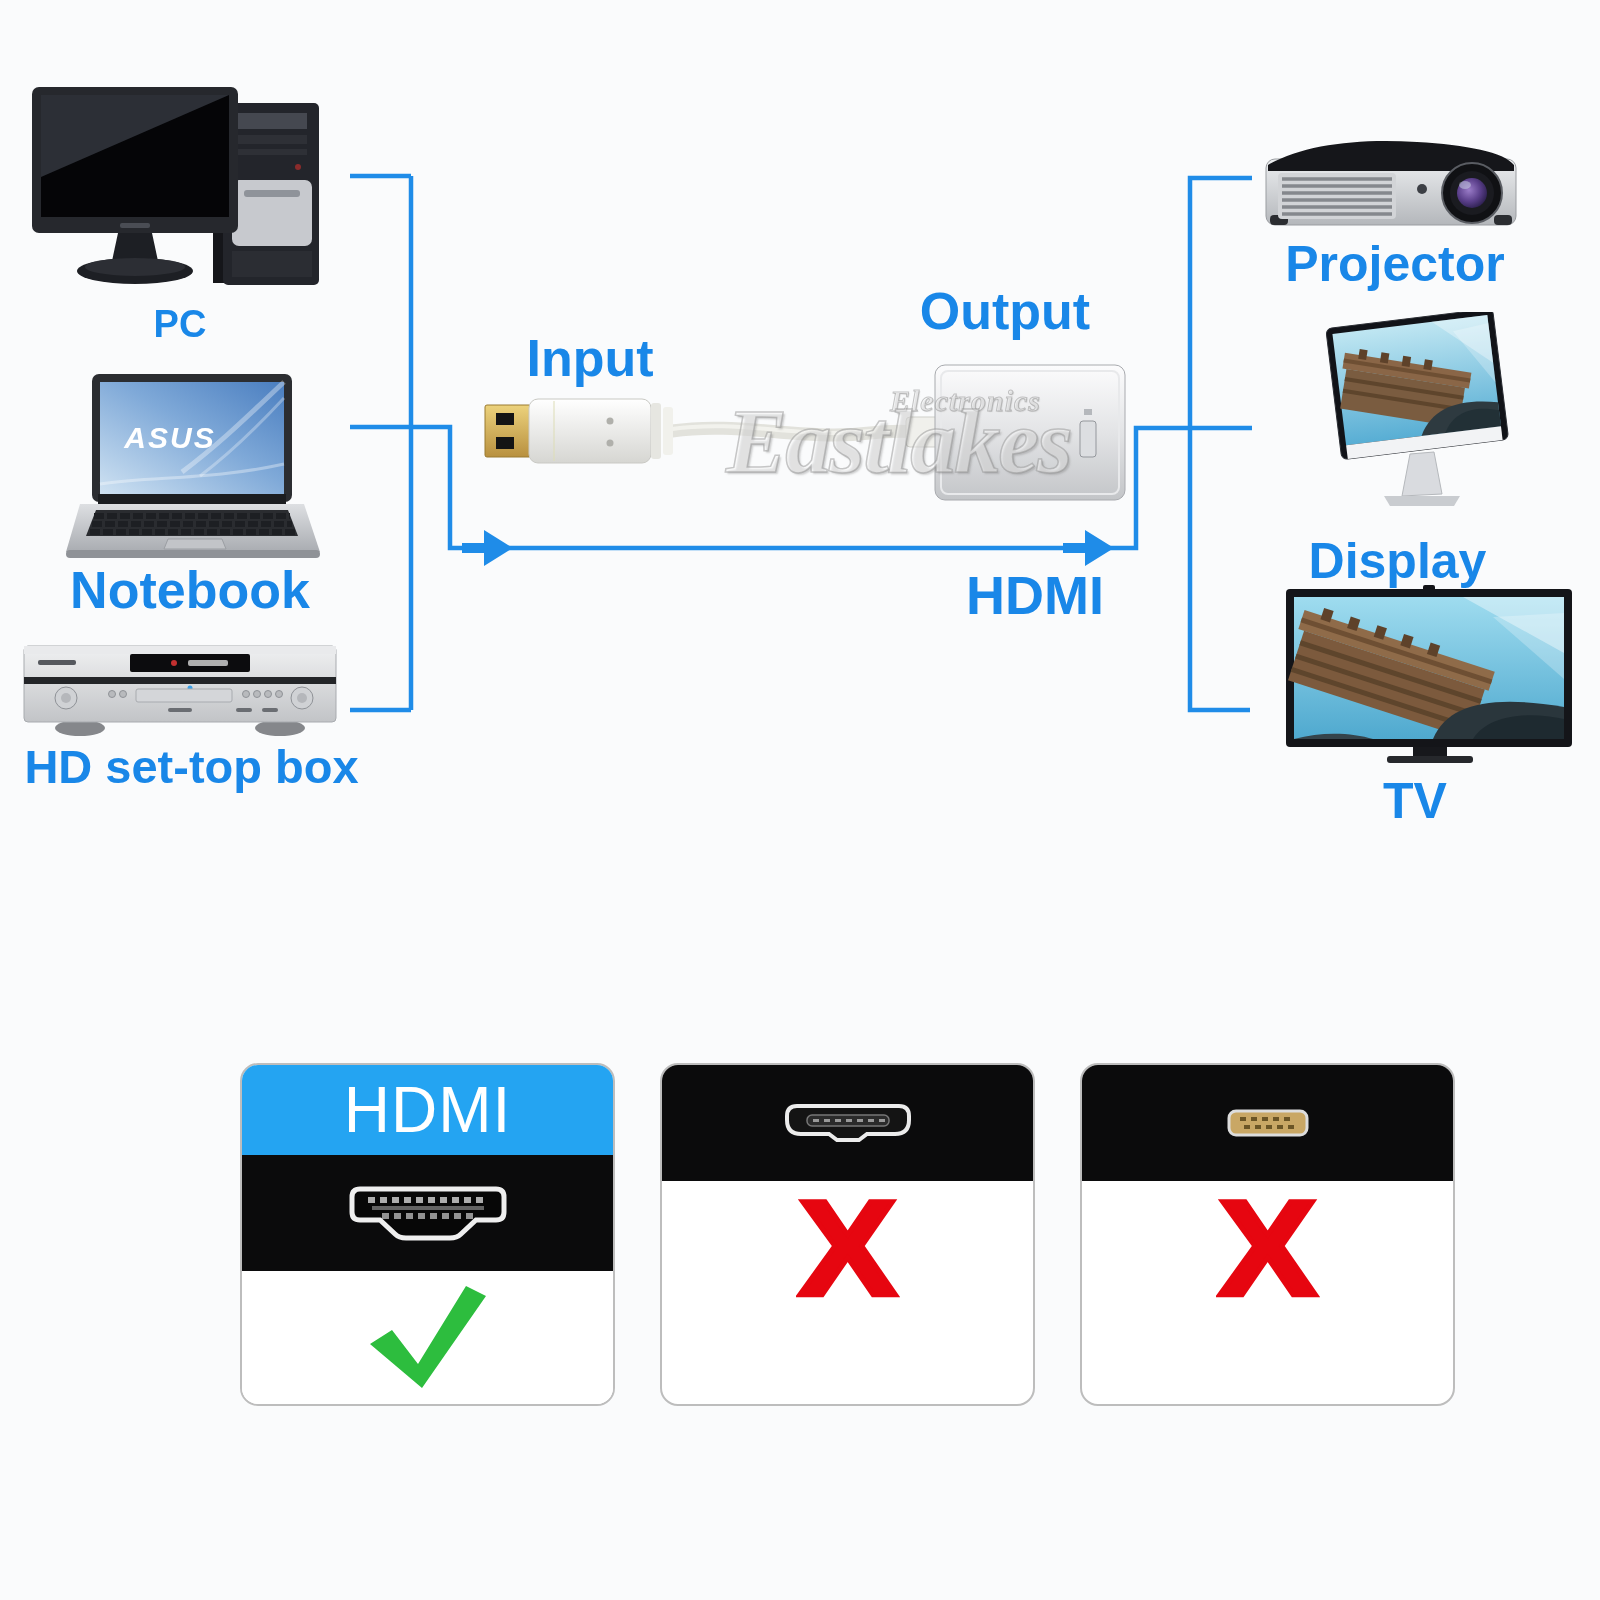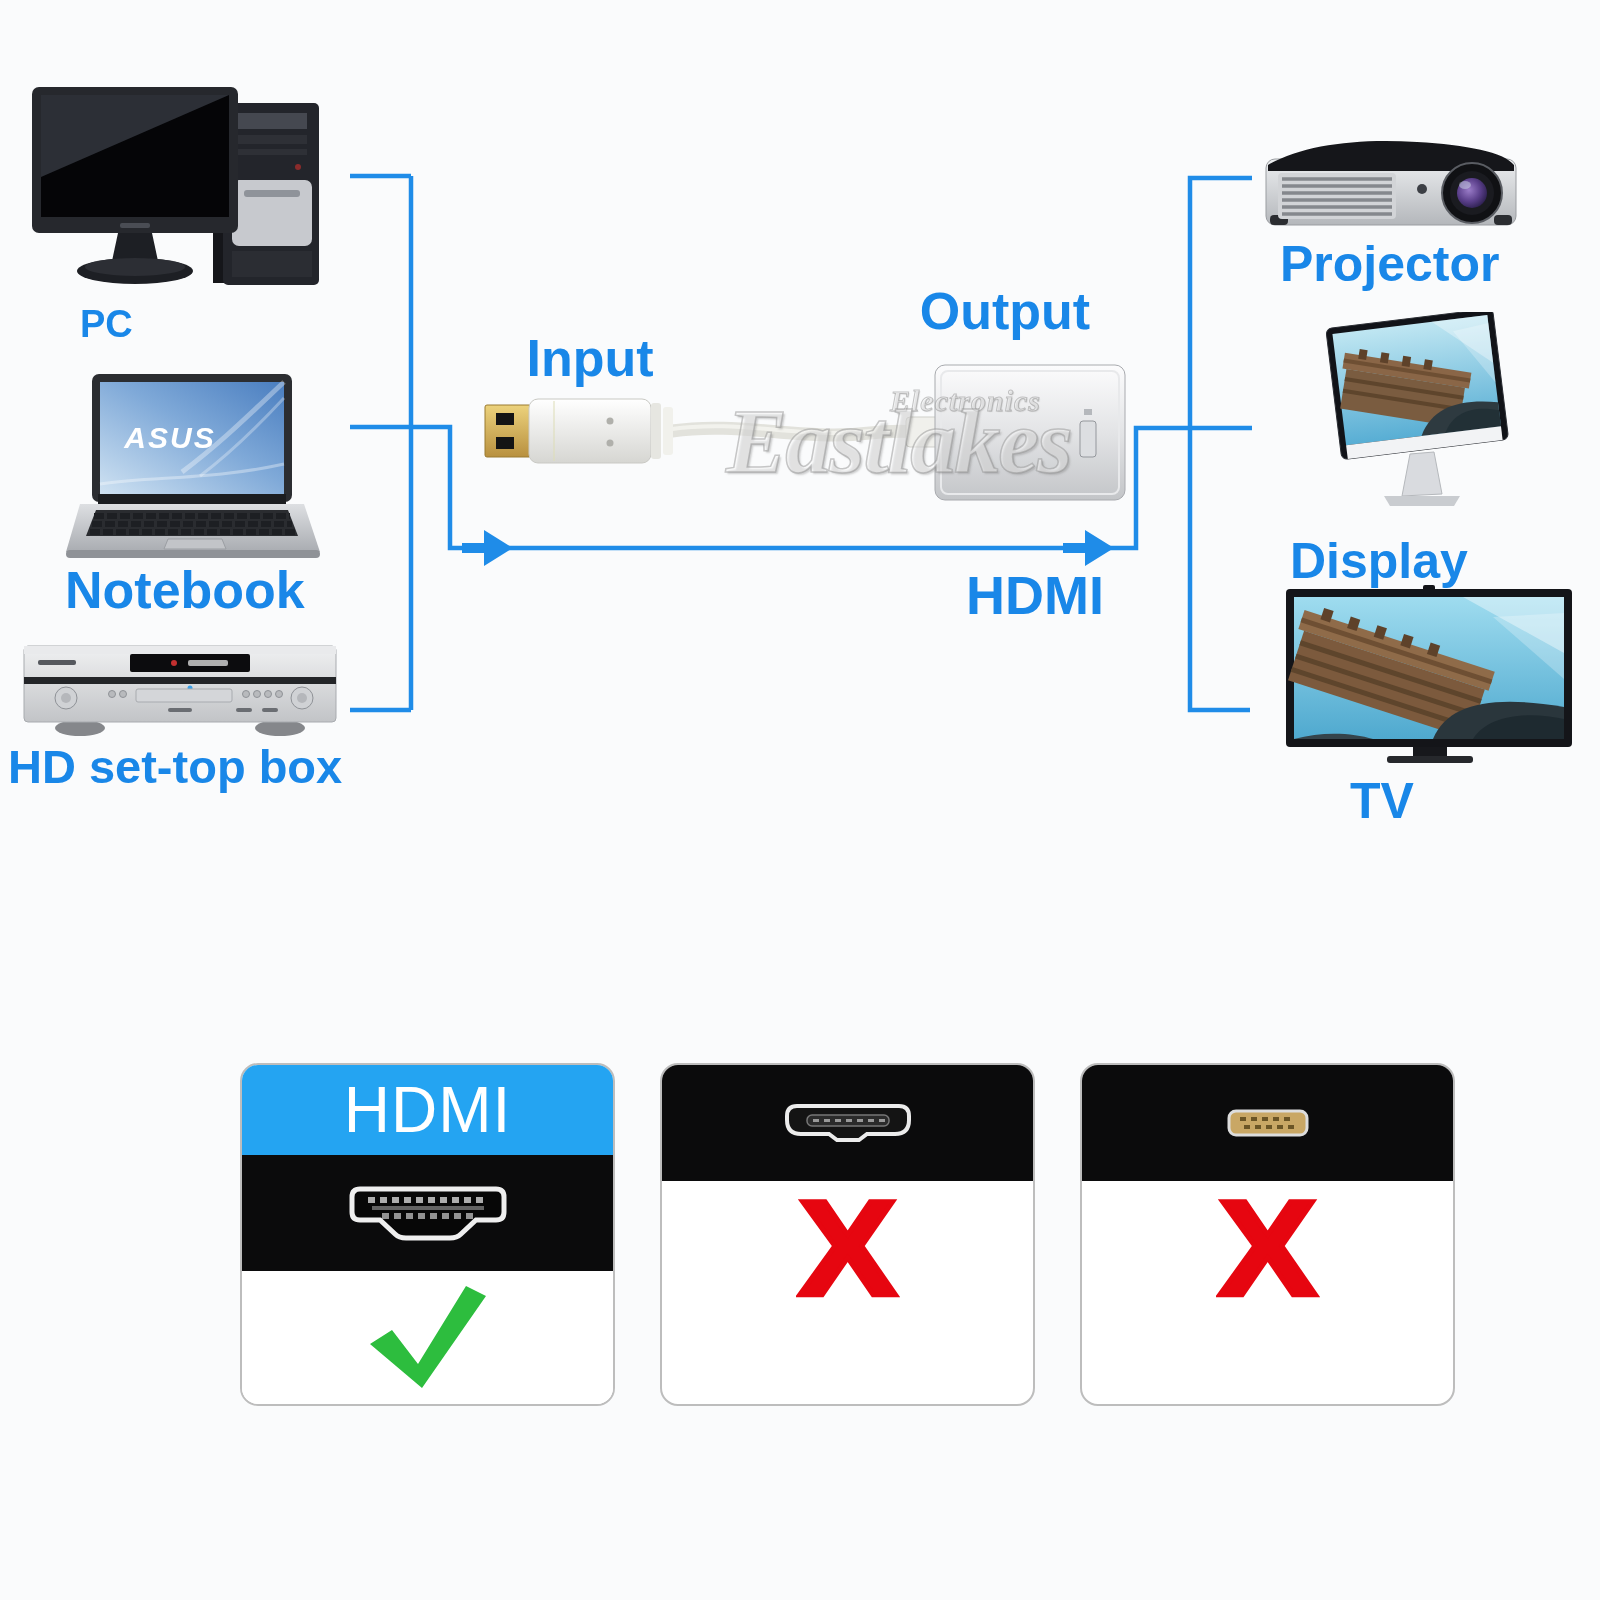--- a/index.html
+++ b/index.html
@@ -1,19 +1,19 @@
 <!DOCTYPE html>
 <html><head>
 <meta charset="utf-8">
 <style>
   html,body{margin:0;padding:0;background:#fff;}
   .canvas{position:relative;width:1600px;height:1600px;background:#fafbfc;overflow:hidden;
           font-family:"Liberation Sans",sans-serif;}
   .abs{position:absolute;}
-  .dev-label{position:absolute;color:#1987e8;font-weight:bold;
+  .dev-label{position:absolute;color:#1987e8;font-weight:bold;text-align:center;
              font-family:"Liberation Sans",sans-serif;line-height:1.05;}
   .flow-label{position:absolute;color:#1987e8;font-weight:bold;text-align:center;
               font-family:"Liberation Sans",sans-serif;}
   
   .wm{position:absolute;left:690px;top:378px;width:430px;height:115px;z-index:6;pointer-events:none;}
   .wm-small{position:absolute;left:200px;top:6px;font:italic bold 30px "Liberation Serif",serif;
             color:rgba(255,255,255,0.25);-webkit-text-stroke:1px rgba(150,150,150,0.55);
             text-shadow:1px 1px 1px rgba(160,160,160,0.35);letter-spacing:1px;}
   .wm-big{position:absolute;left:36px;top:10px;font:italic bold 92px "Liberation Serif",serif;
           color:rgba(255,255,255,0.4);-webkit-text-stroke:1.5px rgba(145,145,145,0.5);
@@ -124,21 +124,21 @@
       <circle cx="105" cy="54" r="3.5" fill="#b8babd" stroke="#8f9297"></circle>
       <circle cx="228" cy="54" r="3.5" fill="#b8babd" stroke="#8f9297"></circle>
       <circle cx="239" cy="54" r="3.5" fill="#b8babd" stroke="#8f9297"></circle>
       <circle cx="250" cy="54" r="3.5" fill="#b8babd" stroke="#8f9297"></circle>
       <circle cx="261" cy="54" r="3.5" fill="#b8babd" stroke="#8f9297"></circle>
       <rect x="150" y="68" width="24" height="4" rx="2" fill="#6a6d72"></rect>
       <rect x="218" y="68" width="16" height="4" rx="2" fill="#6a6d72"></rect>
       <rect x="244" y="68" width="16" height="4" rx="2" fill="#6a6d72"></rect>
     </svg>
   </div>
-  <div class="dev-label" style="left:8px;top:742px;width:345px;font-size:47px">HD set-top box</div>
+  <div class="dev-label" style="left:19px;top:742px;width:345px;font-size:47px">HD set-top box</div>
 
   <div class="flow-label" style="left:490px;top:328px;width:200px;font-size:52px">Input</div>
   <div class="flow-label" style="left:900px;top:281px;width:210px;font-size:52px">Output</div>
 
   <div class="abs" style="left:460px;top:345px;width:690px;height:190px;z-index:4">
     <svg width="690" height="190" viewBox="0 0 690 190">
       <defs>
         <linearGradient id="goldG" x1="0" y1="0" x2="0" y2="1">
           <stop offset="0" stop-color="#ecd27c"></stop>
             <stop offset="1" stop-color="#b8903f"></stop>

